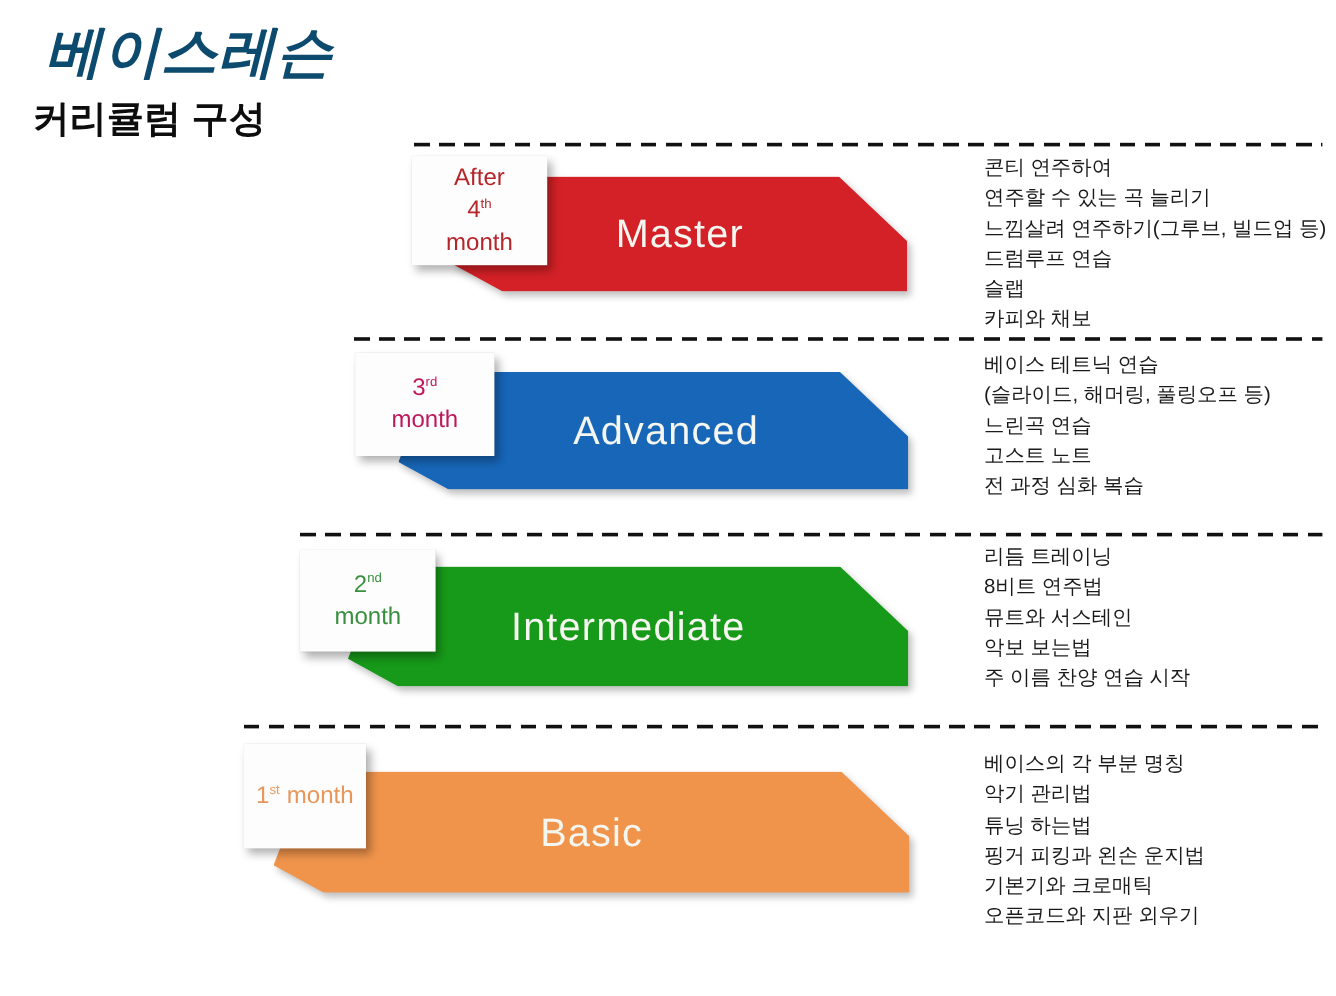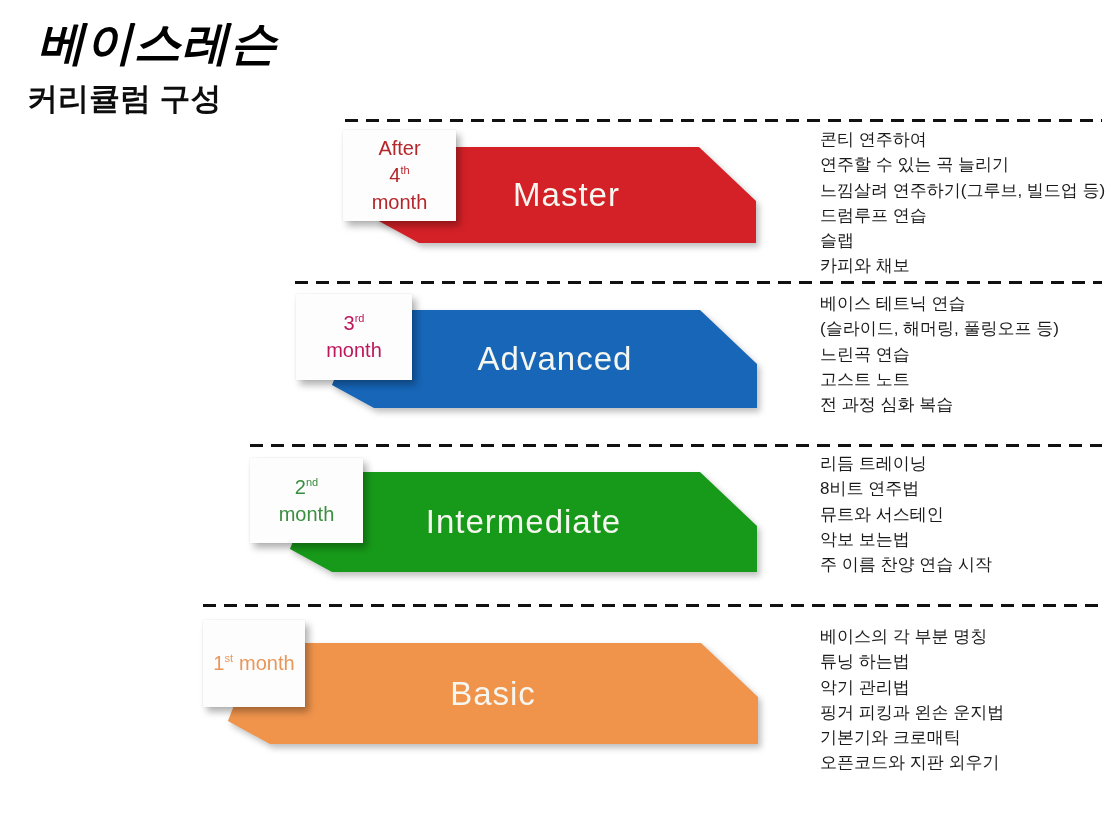--- a/index.html
+++ b/index.html
@@ -7,21 +7,21 @@
     position:relative;
     width:1113px;height:830px;
     background:#ffffff;
     font-family:"Liberation Sans", sans-serif;
     overflow:hidden;
   }
   
   .title-main{
     position:absolute;left:38px;top:12px;
     font-size:47px;font-weight:bold;font-style:italic;
-    color:#000000;letter-spacing:1px;
+    color:#0c4a6e;letter-spacing:1px;
   }
   .title-sub{
     position:absolute;left:27px;top:78px;
     font-size:31px;font-weight:bold;
     color:#0d0d0d;
   }
   
   .dash{
     position:absolute;height:3px;
     background:repeating-linear-gradient(90deg,#111 0 13px,transparent 13px 21px);
@@ -140,20 +140,20 @@
   <div class="banner-wrap bw-basic">
     <div class="banner" style="background: rgb(240, 148, 76);">
       <span class="banner-label" style="color: rgb(244, 246, 239);">Basic</span>
     </div>
   </div>
   <div class="card card-basic" style="color: rgb(233, 150, 90);">
     <div><span>1</span><sup>st</sup><span class="badge-month-gap">month</span></div>
   </div>
   <div class="list list-basic">
     <div>베이스의 각 부분 명칭</div>
+    <div>악기 관리법</div>
     <div>튜닝 하는법</div>
-    <div>악기 관리법</div>
     <div>핑거 피킹과 왼손 운지법</div>
     <div>기본기와 크로매틱</div>
     <div>오픈코드와 지판 외우기</div>
   </div>
 
 </div>
 
 </body></html>

